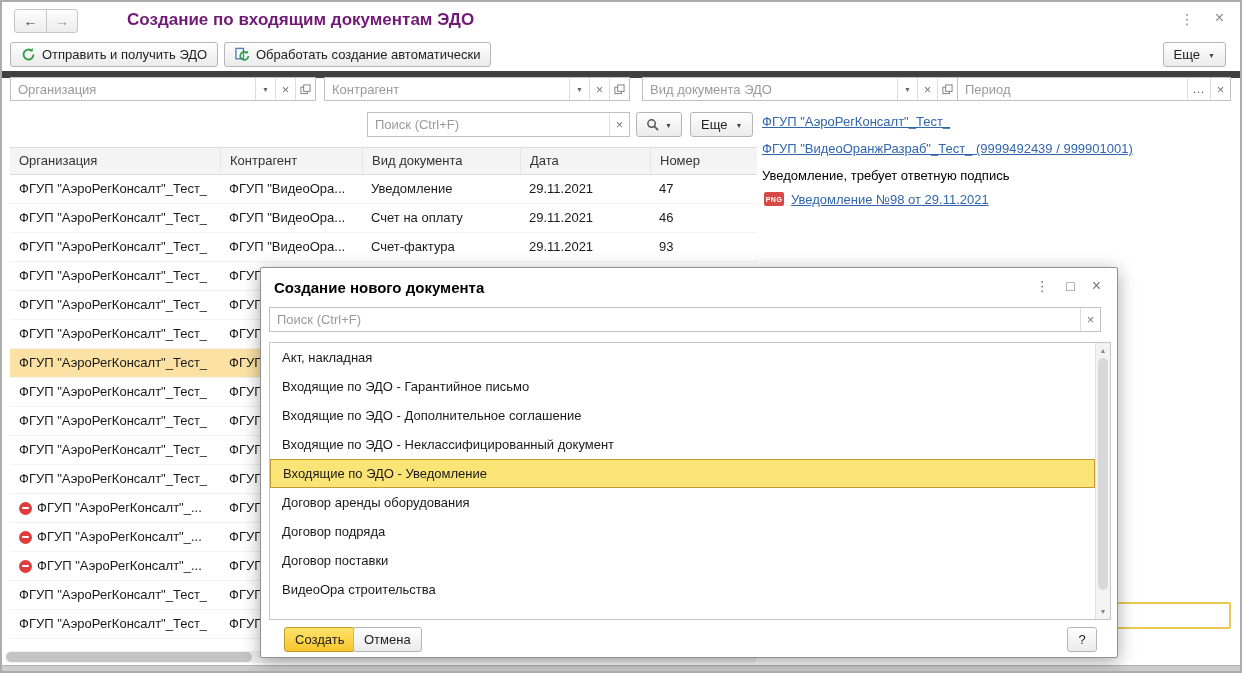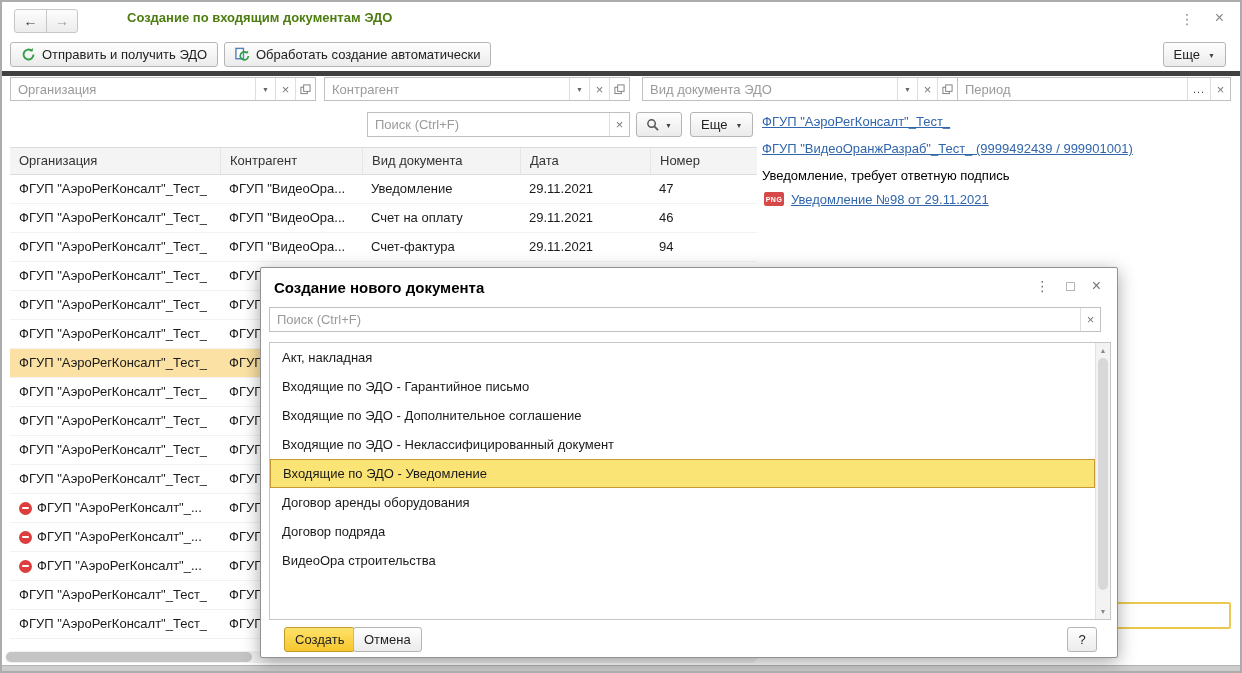--- a/index.html
+++ b/index.html
@@ -7,26 +7,26 @@
   .app{position:relative;width:1242px;height:673px;background:#fff;border:2px solid #acacac;box-sizing:border-box;overflow:hidden}
   button{font-family:inherit;cursor:pointer}
   input{font-family:inherit}
   input::placeholder{color:#9a9a9a;opacity:1}
 
   
   .titlebar{position:absolute;left:0;top:0;width:100%;height:36px;background:#fff}
   .nav-group{position:absolute;left:12px;top:7px;display:flex;border:1px solid #c6c6c6;border-radius:3px;overflow:hidden;background:linear-gradient(#fdfdfd,#ececec)}
   .nav-btn{width:31px;height:22px;border:none;background:transparent;font-size:14px;color:#333;padding:0}
   .nav-btn + .nav-btn{border-left:1px solid #c6c6c6;color:#9a9a9a}
-  .page-title{position:absolute;left:125px;top:8px;font-size:13px;font-weight:bold;color:#4d7c0f;white-space:nowrap}
+  .page-title{position:absolute;left:125px;top:8px;font-size:17px;font-weight:bold;color:#701a75;white-space:nowrap}
   .win-menu{position:absolute;right:46px;top:9px;color:#8a8a8a;font-size:14px;cursor:pointer}
   .win-close{position:absolute;right:16px;top:7px;color:#8a8a8a;font-size:16px;cursor:pointer}
 
   
-  .toolbar{position:absolute;left:0;top:36px;width:100%;height:33px;border-bottom:5px solid #404040}
+  .toolbar{position:absolute;left:0;top:36px;width:100%;height:33px;border-bottom:7px solid #404040}
   .btn{display:inline-flex;align-items:center;gap:6px;height:25px;padding:0 10px;background:linear-gradient(#fefefe,#ebebeb);border:1px solid #b5b5b5;border-radius:3px;font-size:13px;color:#222;box-sizing:border-box;white-space:nowrap}
   .btn-send{position:absolute;left:8px;top:4px}
   .btn-process{position:absolute;left:222px;top:4px}
   .btn-more-top{position:absolute;right:14px;top:4px}
   .chev{font-size:7px;color:#444;margin-left:2px;padding-top:2px}
   .ic{display:inline-flex;align-items:center}
 
   
   .filters{position:absolute;left:0;top:75px;width:100%;height:25px}
   .combo{position:absolute;top:0;height:24px;display:flex;border:1px solid #c0c0c0;background:#fff;box-sizing:border-box}
@@ -235,21 +235,21 @@
         </div>
 
         <div class="grid-row st-normal">
           <div class="cell c1">
 
             <span class="ctext">ФГУП "АэроРегКонсалт"_Тест_</span>
           </div>
           <div class="cell c2">ФГУП "ВидеоОра...</div>
           <div class="cell c3">Счет-фактура</div>
           <div class="cell c4">29.11.2021</div>
-          <div class="cell c5">94</div>
+          <div class="cell c5">93</div>
         </div>
 
         <div class="grid-row st-normal">
           <div class="cell c1">
 
             <span class="ctext">ФГУП "АэроРегКонсалт"_Тест_</span>
           </div>
           <div class="cell c2">ФГУП "ВидеоОра...</div>
           <div class="cell c3"></div>
           <div class="cell c4"></div>
@@ -429,20 +429,21 @@
           <div class="dlg-item st-normal">Входящие по ЭДО - Дополнительное соглашение</div>
 
           <div class="dlg-item st-normal">Входящие по ЭДО - Неклассифицированный документ</div>
 
           <div class="dlg-item st-selected">Входящие по ЭДО - Уведомление</div>
 
           <div class="dlg-item st-normal">Договор аренды оборудования</div>
 
           <div class="dlg-item st-normal">Договор подряда</div>
 
+          <div class="dlg-item st-normal">Договор поставки</div>
 
           <div class="dlg-item st-normal">ВидеоОра строительства</div>
 
           <div class="dlg-item st-normal"></div>
         </div>
       <div class="dlg-scroll">
         <span class="sarr">▲</span>
         <div class="sthumb"></div>
         <span class="sarr sdown">▼</span>
       </div>

